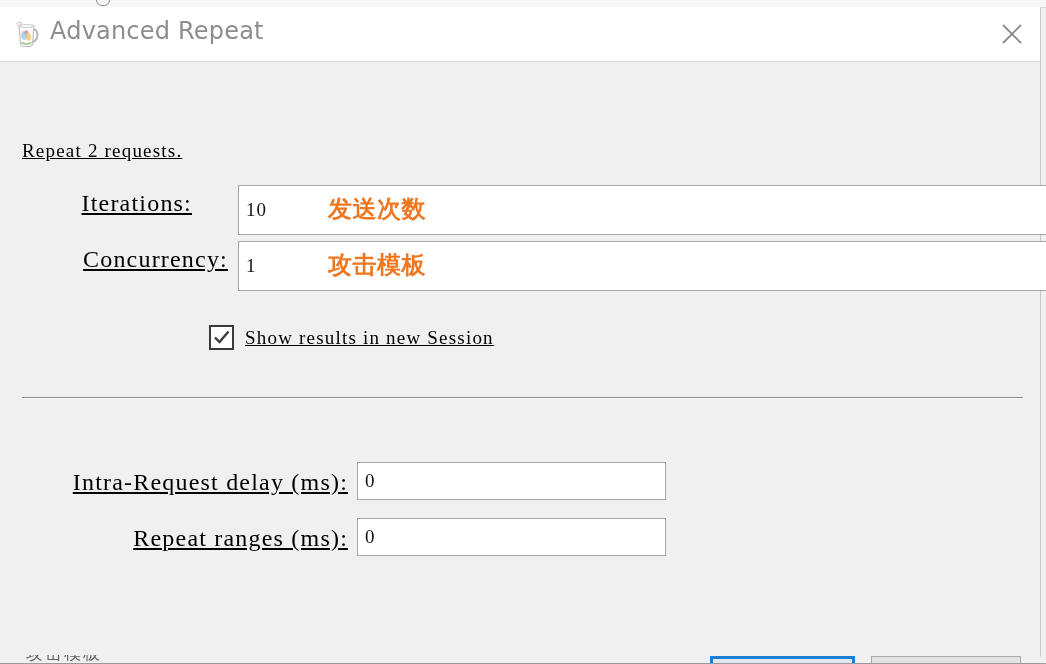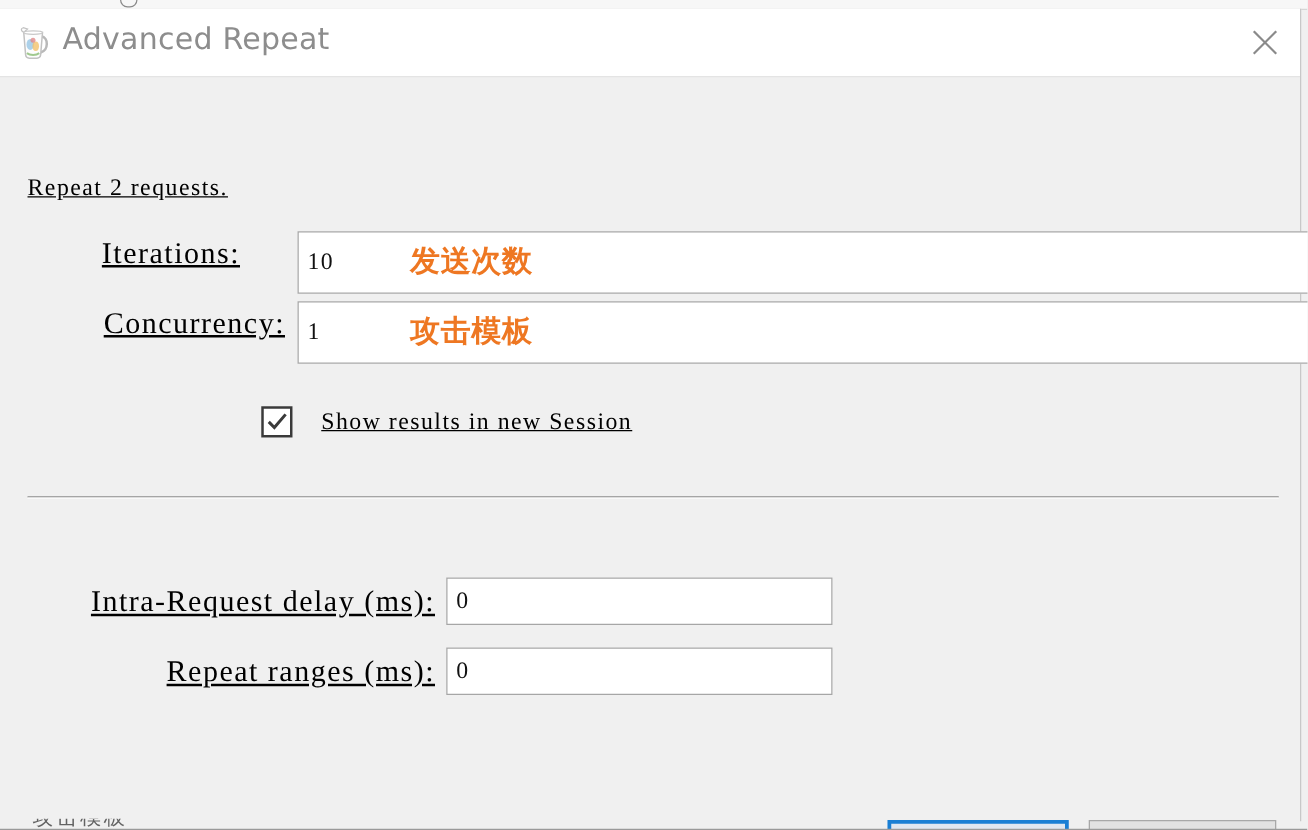--- a/index.html
+++ b/index.html
@@ -141,21 +141,21 @@
   .annot-iterations  { left: 328px; top: 131px; }
   .annot-concurrency { left: 328px; top: 187px; }
 
   
   .cb-row {
     position: absolute;
     display: flex;
     align-items: center;
     white-space: nowrap;
   }
-  .cb-row-session { left: 209px; top: 263px; gap: 12px; }
+  .cb-row-session { left: 209px; top: 263px; }
   .cb-row-ranges  { left: 365px; top: 519px; }
 
   .cbox {
     position: relative;
     width: 25px; height: 25px;
     box-sizing: border-box;
     border: 2px solid #3a3a3a;
     background: #ffffff;
     flex: 0 0 auto;
   }

